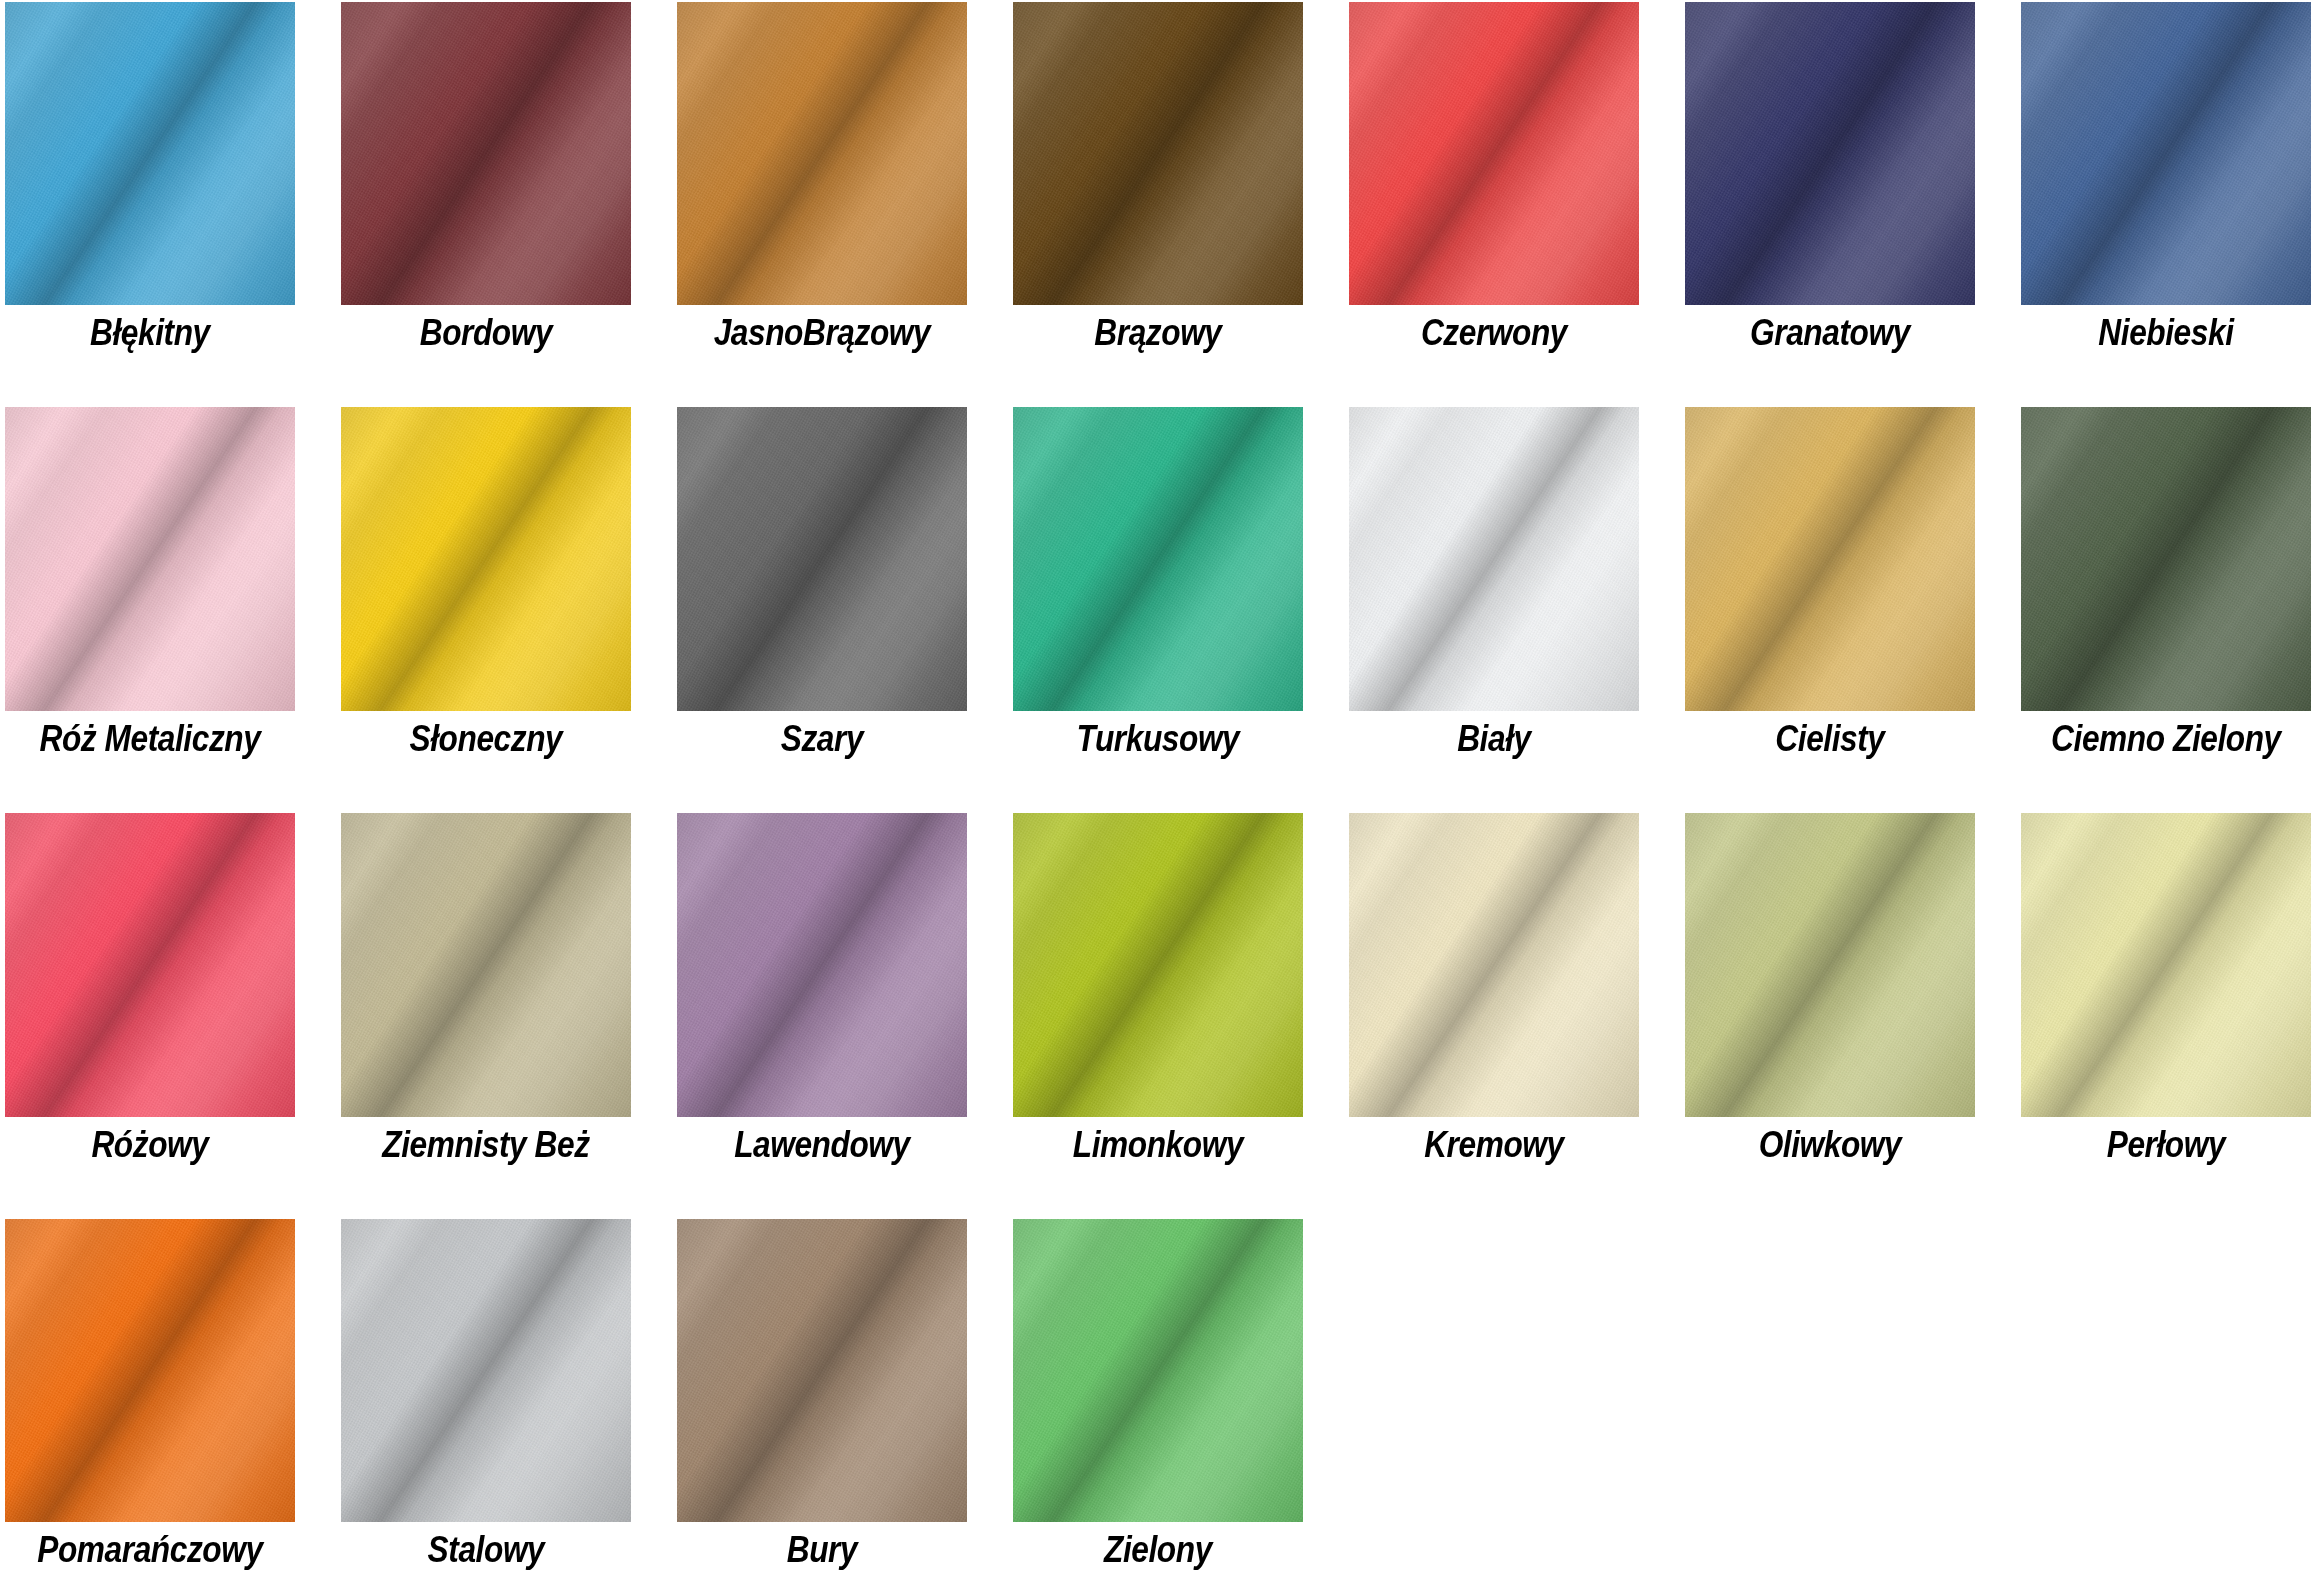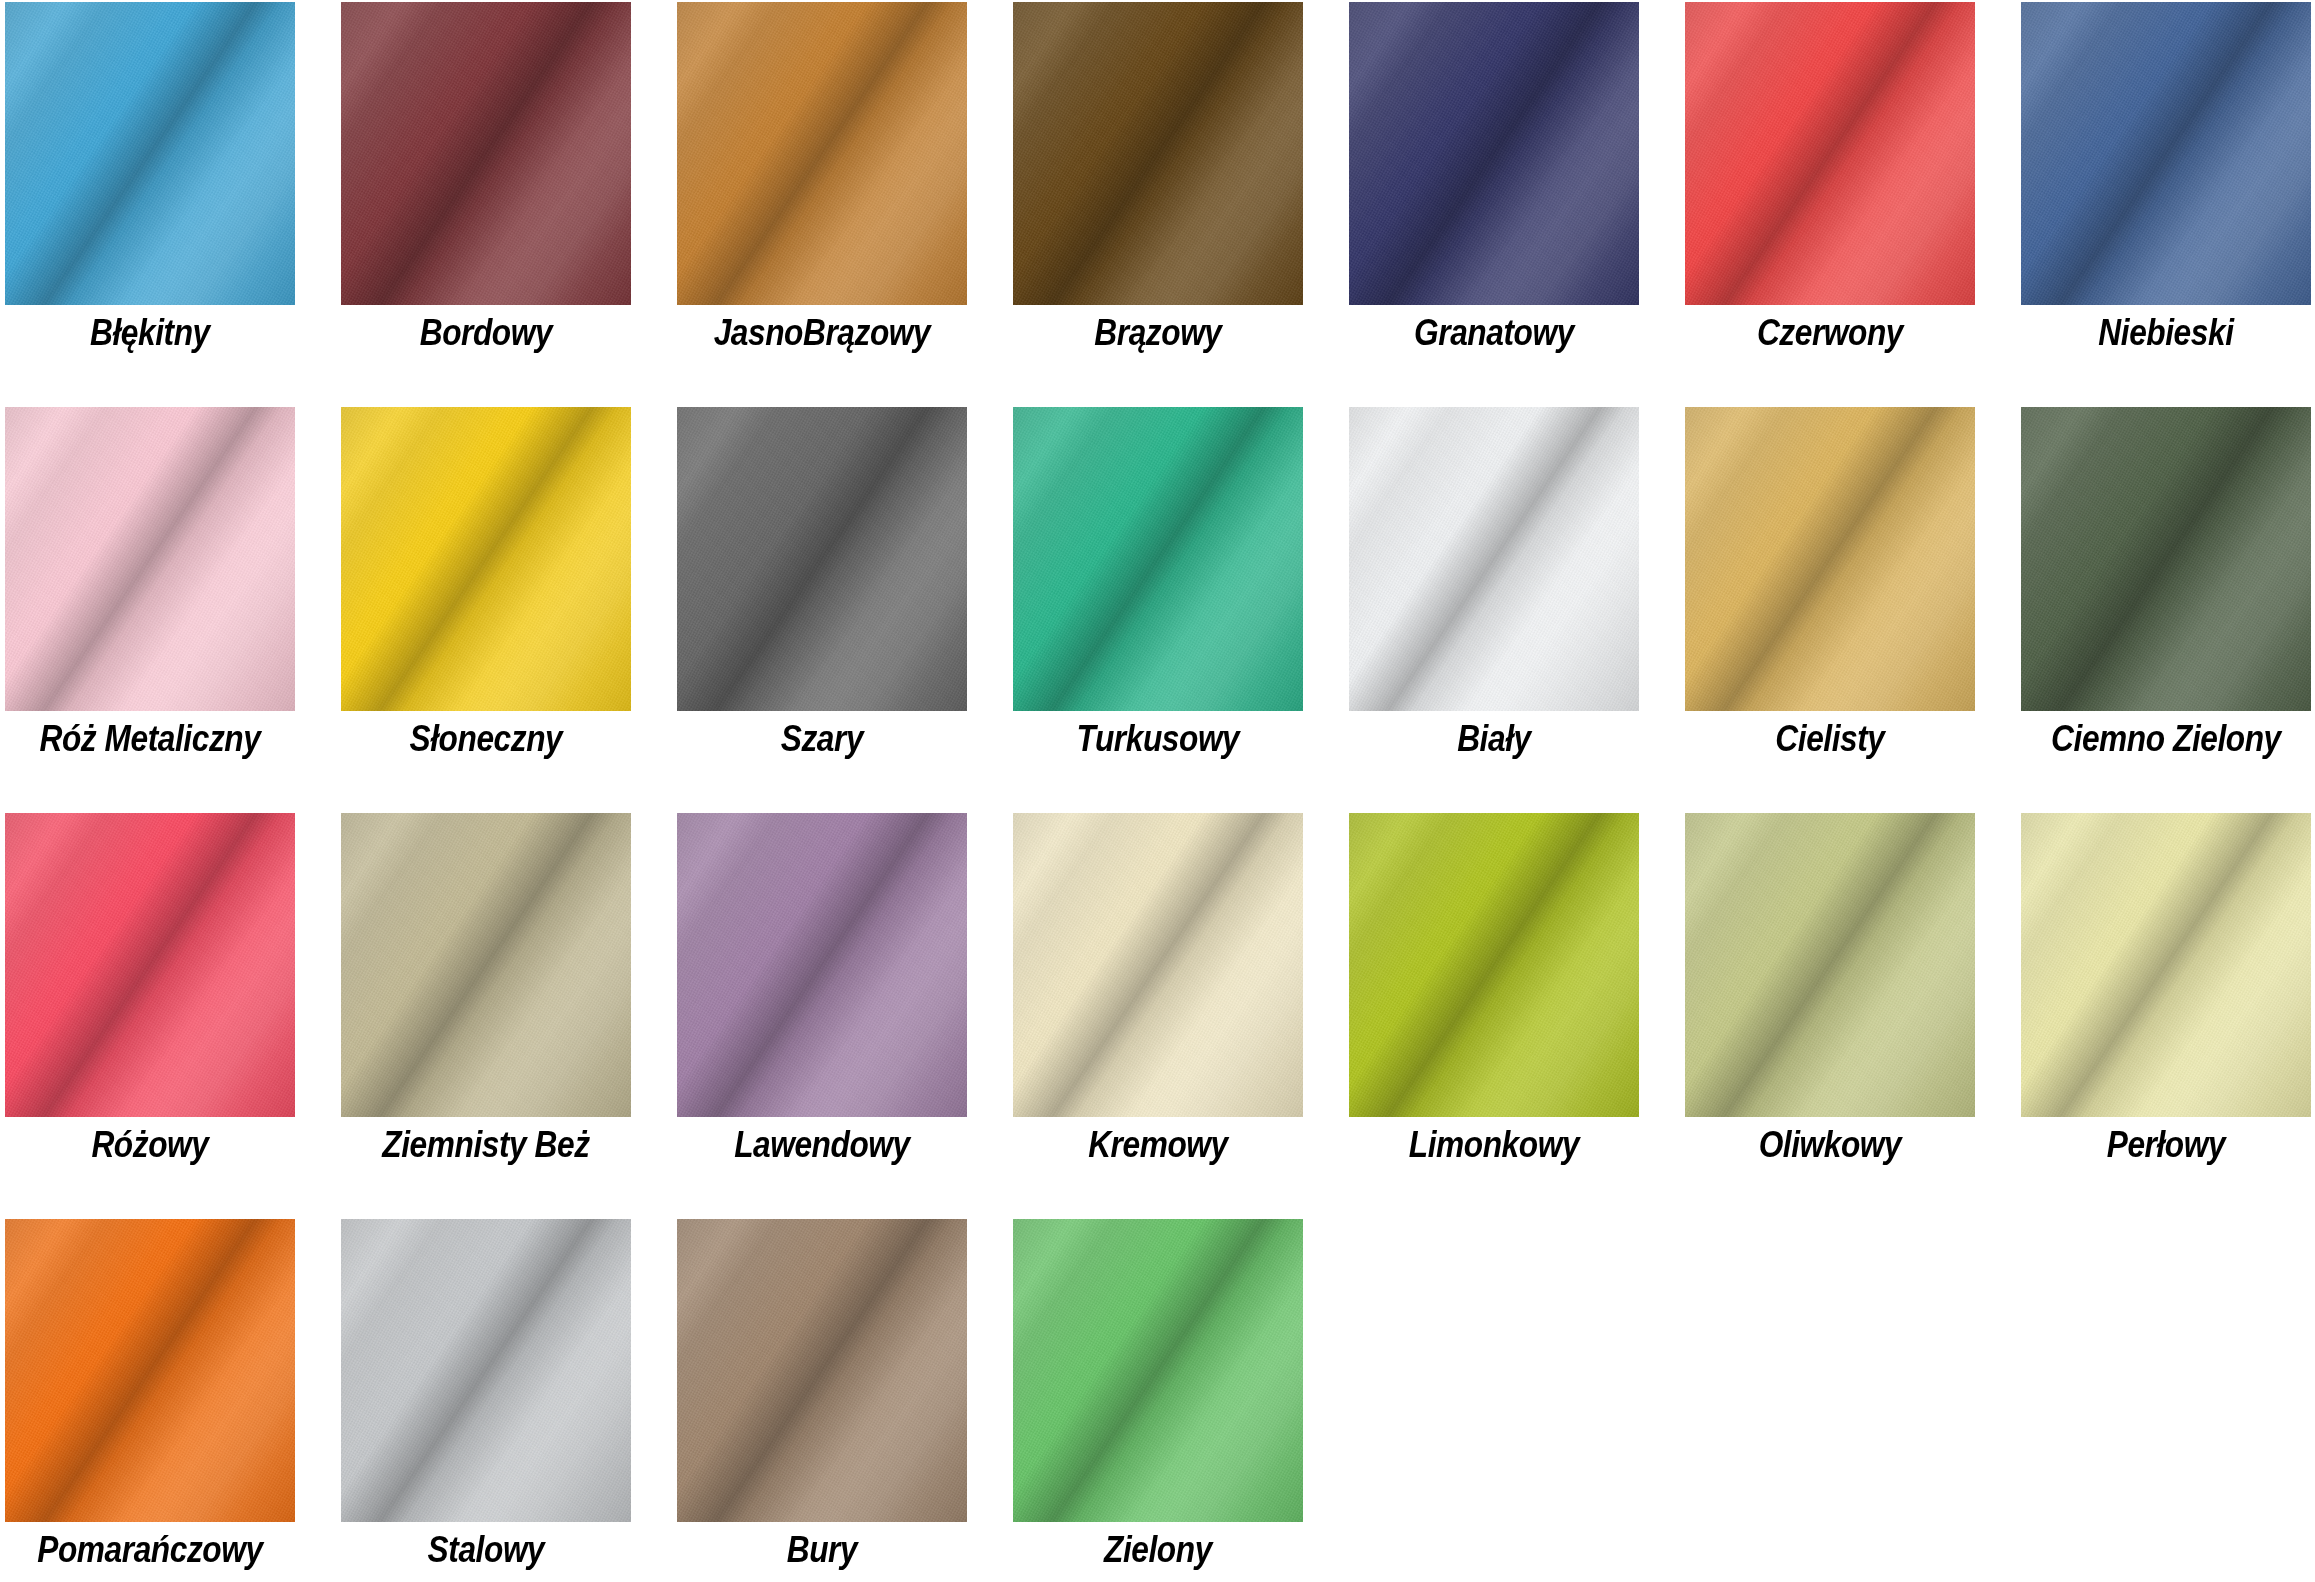--- a/index.html
+++ b/index.html
@@ -146,35 +146,35 @@
   </div>
   <div class="swatch-cell">
     <div class="swatch-image" style="background-color: rgb(97, 64, 15);">
       <div class="grain"></div>
       <div class="fold-b"></div>
       <div class="fold-a"></div>
     </div>
     <div class="swatch-label">Brązowy</div>
   </div>
   <div class="swatch-cell">
+    <div class="swatch-image" style="background-color: rgb(240, 64, 64);">
+      <div class="grain"></div>
+      <div class="fold-b"></div>
+      <div class="fold-a"></div>
+    </div>
+    <div class="swatch-label">Czerwony</div>
+  </div>
+  <div class="swatch-cell">
     <div class="swatch-image" style="background-color: rgb(46, 48, 100);">
       <div class="grain"></div>
       <div class="fold-b"></div>
       <div class="fold-a"></div>
     </div>
     <div class="swatch-label">Granatowy</div>
   </div>
-  <div class="swatch-cell">
-    <div class="swatch-image" style="background-color: rgb(240, 64, 64);">
-      <div class="grain"></div>
-      <div class="fold-b"></div>
-      <div class="fold-a"></div>
-    </div>
-    <div class="swatch-label">Czerwony</div>
-  </div>
 
   <div class="swatch-cell">
     <div class="swatch-image" style="background-color: rgb(60, 95, 150);">
       <div class="grain"></div>
       <div class="fold-b"></div>
       <div class="fold-a"></div>
     </div>
     <div class="swatch-label">Niebieski</div>
   </div>
   <div class="swatch-cell">
@@ -252,34 +252,34 @@
   </div>
   <div class="swatch-cell">
     <div class="swatch-image" style="background-color: rgb(157, 123, 163);">
       <div class="grain"></div>
       <div class="fold-b"></div>
       <div class="fold-a"></div>
     </div>
     <div class="swatch-label">Lawendowy</div>
   </div>
   <div class="swatch-cell">
+    <div class="swatch-image" style="background-color: rgb(173, 194, 26);">
+      <div class="grain"></div>
+      <div class="fold-b"></div>
+      <div class="fold-a"></div>
+    </div>
+    <div class="swatch-label">Limonkowy</div>
+  </div>
+  <div class="swatch-cell">
     <div class="swatch-image" style="background-color: rgb(239, 229, 192);">
       <div class="grain"></div>
       <div class="fold-b"></div>
       <div class="fold-a"></div>
     </div>
     <div class="swatch-label">Kremowy</div>
-  </div>
-  <div class="swatch-cell">
-    <div class="swatch-image" style="background-color: rgb(173, 194, 26);">
-      <div class="grain"></div>
-      <div class="fold-b"></div>
-      <div class="fold-a"></div>
-    </div>
-    <div class="swatch-label">Limonkowy</div>
   </div>
 
   <div class="swatch-cell">
     <div class="swatch-image" style="background-color: rgb(194, 199, 132);">
       <div class="grain"></div>
       <div class="fold-b"></div>
       <div class="fold-a"></div>
     </div>
     <div class="swatch-label">Oliwkowy</div>
   </div>

